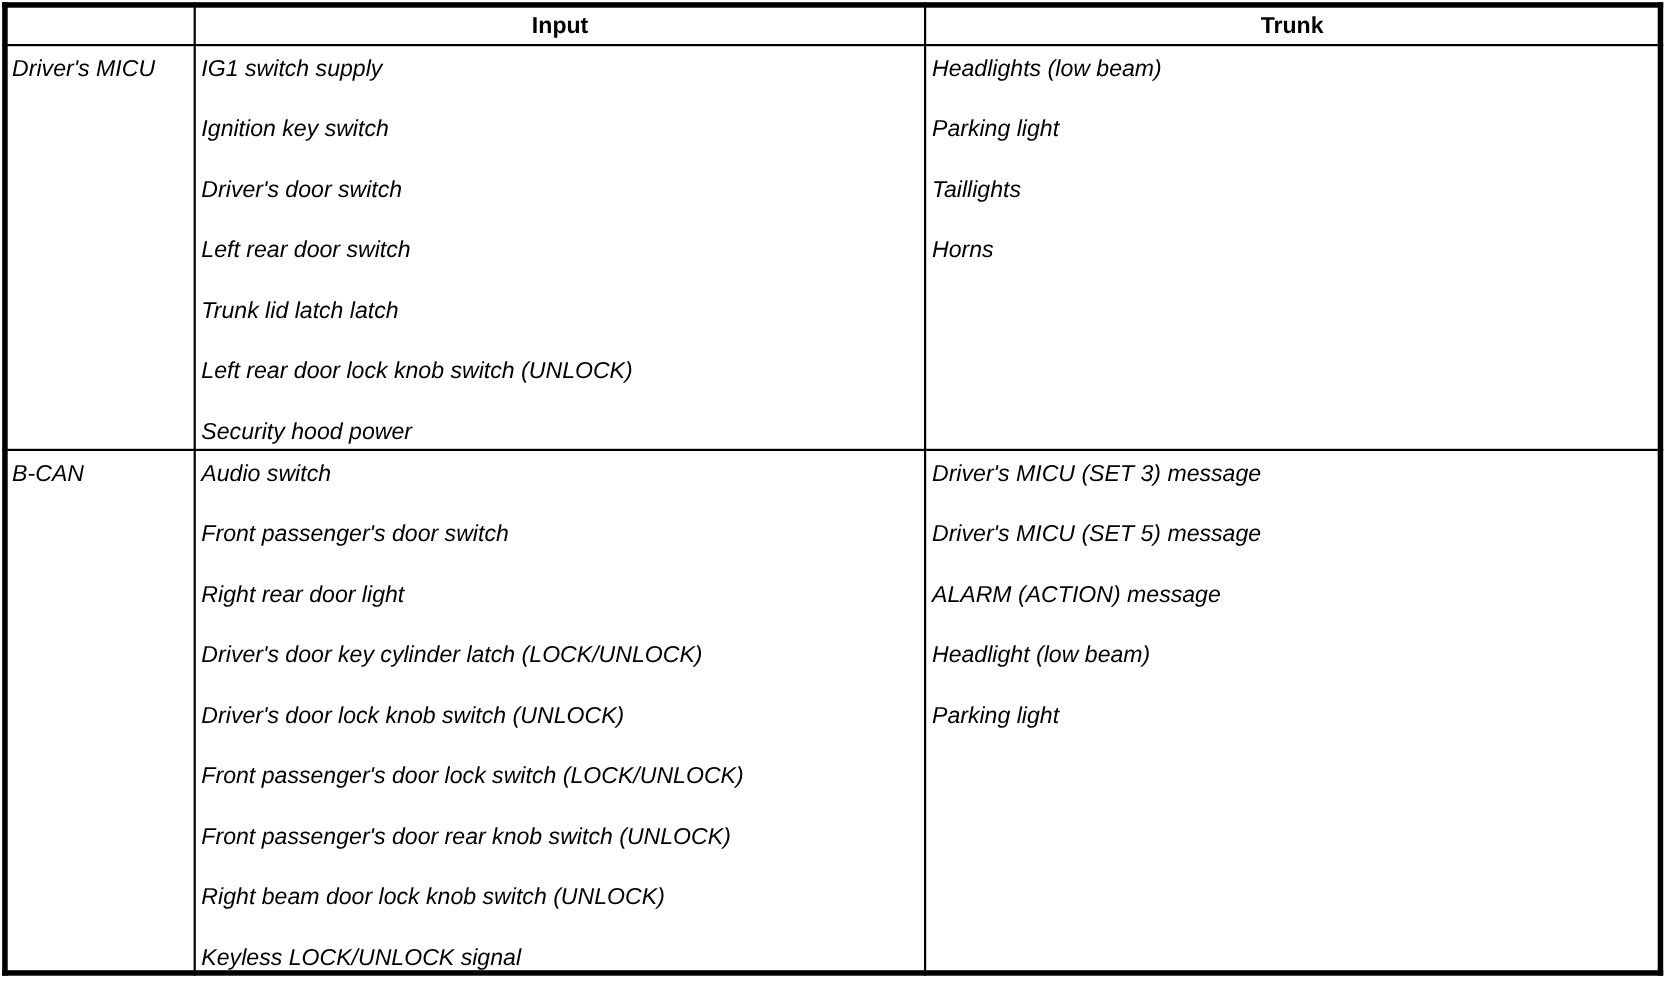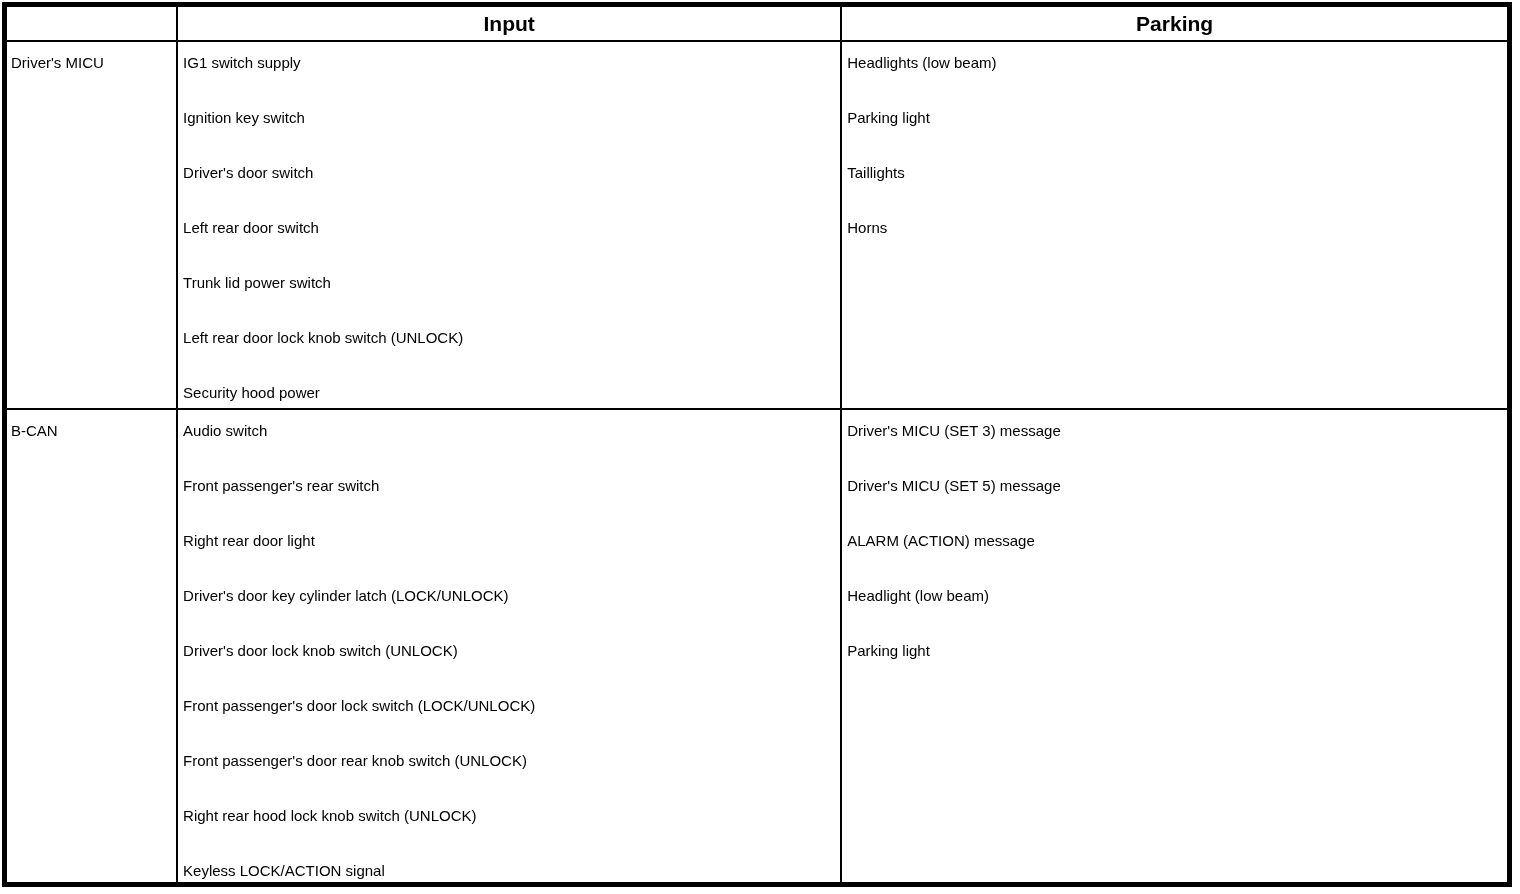--- a/index.html
+++ b/index.html
@@ -40,23 +40,24 @@
     font-weight: bold;
     text-align: center;
     vertical-align: middle;
     padding: 0;
     line-height: 23px;
   }
   tbody tr.row-drivers-micu { height: 368px; }
   tbody tr.row-bcan { height: 470px; }
   td {
     vertical-align: top;
-    font-size: 15px;
+    font-size: 21px;
     line-height: 23px;
     padding: 9px 5px 0 5px;
+    font-style: italic;
   }
   td.src-cell {
     padding-left: 4px;
     white-space: nowrap;
   }
   td.items-cell .cell-item {
     height: 55px;
     line-height: 23px;
     white-space: nowrap;
     overflow: visible;
@@ -72,54 +73,54 @@
   <table class="io-table">
     <colgroup>
       <col class="c0">
       <col class="c1">
       <col class="c2">
     </colgroup>
     <thead>
       <tr>
         <th></th>
         <th>Input</th>
-        <th>Parking</th>
+        <th>Trunk</th>
       </tr>
     </thead>
     <tbody>
       <tr class="row-drivers-micu">
         <td class="src-cell">Driver's MICU</td>
         <td class="items-cell">
             <div class="cell-item">IG1 switch supply</div>
             <div class="cell-item">Ignition key switch</div>
             <div class="cell-item">Driver's door switch</div>
             <div class="cell-item">Left rear door switch</div>
-            <div class="cell-item">Trunk lid power switch</div>
+            <div class="cell-item">Trunk lid latch latch</div>
             <div class="cell-item">Left rear door lock knob switch (UNLOCK)</div>
             <div class="cell-item">Security hood power</div>
           </td>
         <td class="items-cell">
             <div class="cell-item">Headlights (low beam)</div>
             <div class="cell-item">Parking light</div>
             <div class="cell-item">Taillights</div>
             <div class="cell-item">Horns</div>
           </td>
       </tr>
       <tr class="row-bcan">
         <td class="src-cell">B-CAN</td>
         <td class="items-cell">
             <div class="cell-item">Audio switch</div>
-            <div class="cell-item">Front passenger's rear switch</div>
+            <div class="cell-item">Front passenger's door switch</div>
             <div class="cell-item">Right rear door light</div>
             <div class="cell-item">Driver's door key cylinder latch (LOCK/UNLOCK)</div>
             <div class="cell-item">Driver's door lock knob switch (UNLOCK)</div>
             <div class="cell-item">Front passenger's door lock switch (LOCK/UNLOCK)</div>
             <div class="cell-item">Front passenger's door rear knob switch (UNLOCK)</div>
-            <div class="cell-item">Right rear hood lock knob switch (UNLOCK)</div>
-            <div class="cell-item">Keyless LOCK/ACTION signal</div>
+            <div class="cell-item">Right beam door lock knob switch (UNLOCK)</div>
+            <div class="cell-item">Keyless LOCK/UNLOCK signal</div>
           </td>
         <td class="items-cell">
             <div class="cell-item">Driver's MICU (SET 3) message</div>
             <div class="cell-item">Driver's MICU (SET 5) message</div>
             <div class="cell-item">ALARM (ACTION) message</div>
             <div class="cell-item">Headlight (low beam)</div>
             <div class="cell-item">Parking light</div>
           </td>
       </tr>
     </tbody>

